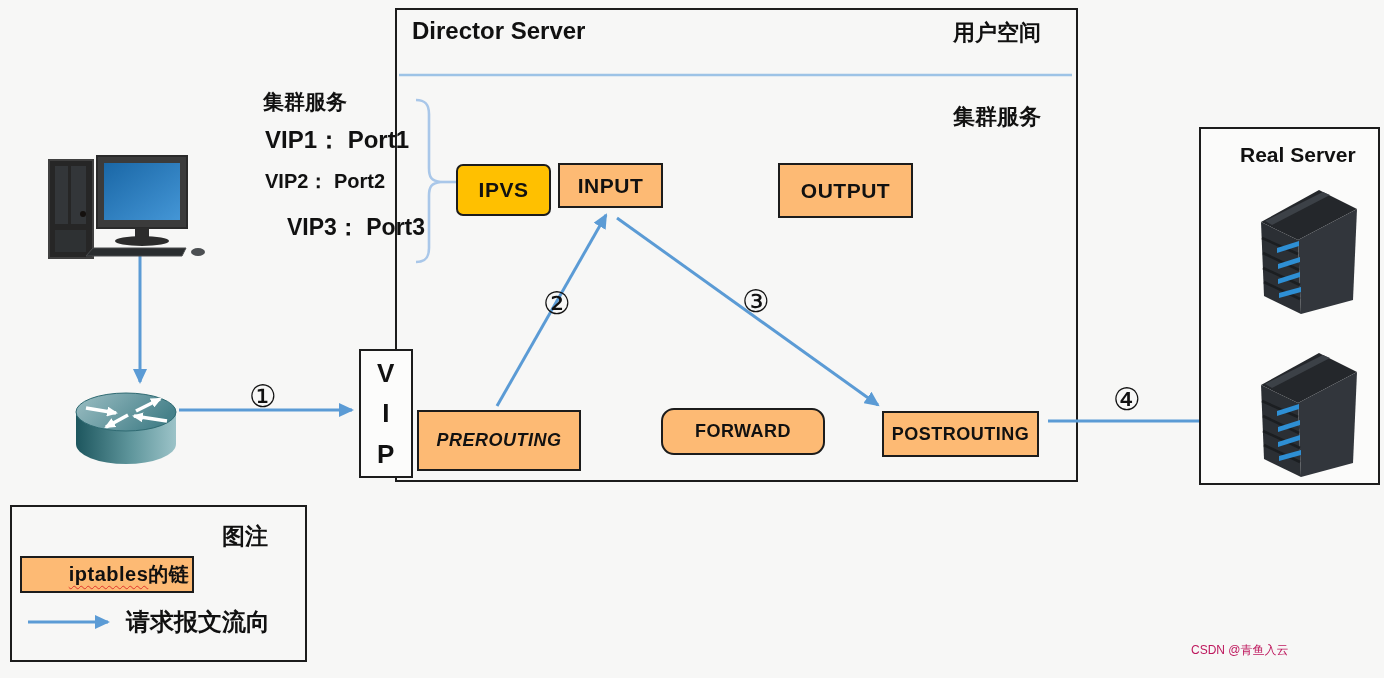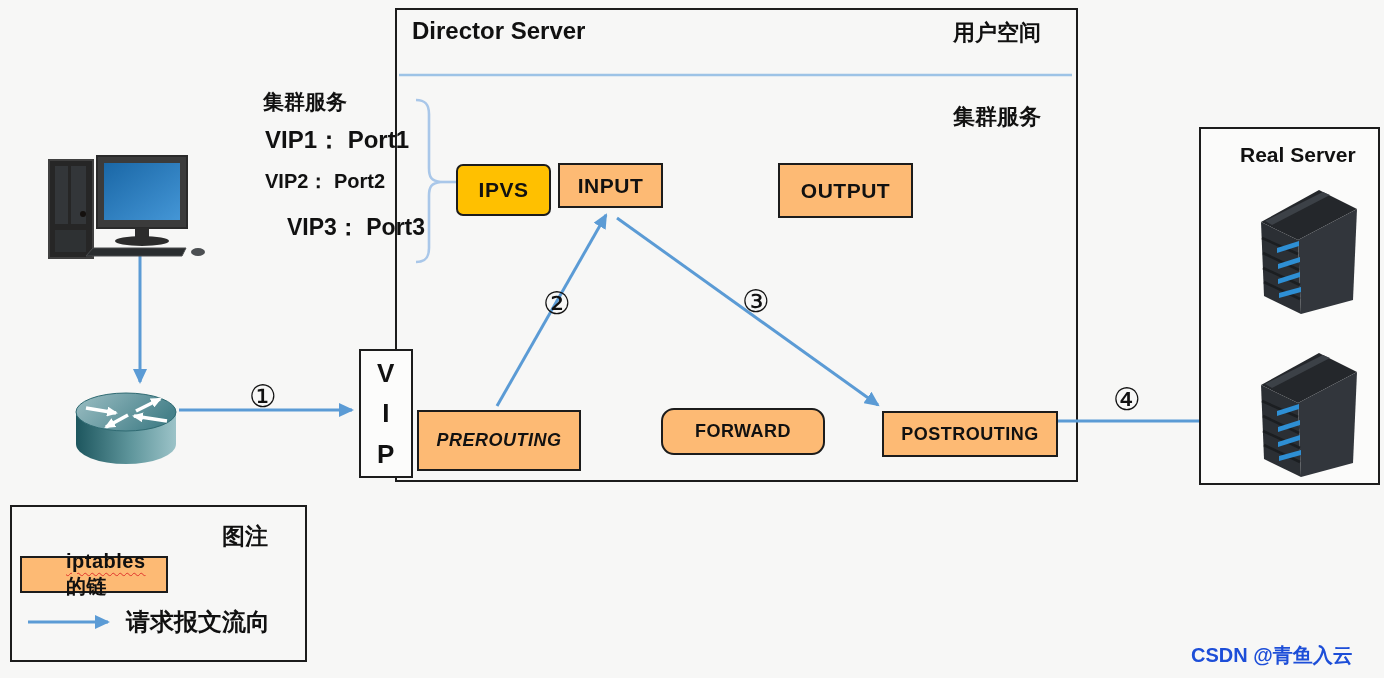--- a/index.html
+++ b/index.html
@@ -18,21 +18,21 @@
   .chain{background:#fdba74;}
   .ipvs{background:#ffc000;}
   .frame{position:absolute;border:2px solid #1c1c1c;box-sizing:border-box;background:transparent;}
   .label{position:absolute;font-weight:bold;white-space:nowrap;}
   .circnum{
     position:absolute;font-family:"DejaVu Sans",sans-serif;font-size:31px;
     color:#111;transform:translate(-50%,-50%);line-height:1;
   }
   .viptext{display:flex;flex-direction:column;align-items:center;justify-content:center;
     font-weight:bold;font-size:26px;line-height:1.55;}
-  .wm{position:absolute;color:#1d4ed8;font-size:20px;font-weight:bold;}
+  .wm{position:absolute;color:#be185d;font-size:12px;font-weight:normal;}
   .squiggle{text-decoration:underline wavy #e0342b;text-decoration-thickness:1px;text-underline-offset:4px;}
   svg{display:block;}
 </style>
 </head>
 <body>
 
 <svg class="abs" style="left:0;top:0;z-index:1;" width="1384" height="678" viewBox="0 0 1384 678">
   <defs>
     <marker id="ah" markerUnits="userSpaceOnUse" markerWidth="16" markerHeight="14" refX="13" refY="7" orient="auto">
       <path d="M0,0 L15,7 L0,14 Z" fill="#5B9BD5"></path>
@@ -75,21 +75,21 @@
 </div>
 <div class="box chain" style="left:778px;top:163px;width:135px;height:55px;font-size:21px;z-index:2;">
   <span>OUTPUT</span>
 </div>
 <div class="box chain" style="left:417px;top:410px;width:164px;height:61px;font-size:18px;z-index:2;font-style:italic;">
   <span>PREROUTING</span>
 </div>
 <div class="box chain" style="left:661px;top:408px;width:164px;height:47px;font-size:18px;z-index:2;border-radius:13px;">
   <span>FORWARD</span>
 </div>
-<div class="box chain" style="left:882px;top:411px;width:176px;height:46px;font-size:18px;z-index:2;">
+<div class="box chain" style="left:882px;top:411px;width:157px;height:46px;font-size:18px;z-index:2;">
   <span>POSTROUTING</span>
 </div>
 
 <div class="box viptext" style="left:359px;top:349px;width:54px;height:129px;background:#fcfcfb;z-index:3;">
   <span>V</span>
   <span>I</span>
   <span>P</span>
 </div>
 
 <div class="circnum" style="left:263px;top:396px;z-index:2;">①</div>
@@ -156,20 +156,20 @@
   <path d="M6 26 v32 a50 20 0 0 0 100 0 v-32 z" fill="url(#rbody)"></path>
   <ellipse cx="56" cy="26" rx="50" ry="19" fill="url(#rtop)" stroke="#2f6a72" stroke-width="1"></ellipse>
   <line x1="16" y1="22" x2="46" y2="27" stroke="#ffffff" stroke-width="3.6" marker-end="url(#ahw)"></line>
   <line x1="66" y1="25" x2="90" y2="13" stroke="#ffffff" stroke-width="3.6" marker-end="url(#ahw)"></line>
   <line x1="58" y1="29" x2="36" y2="41" stroke="#ffffff" stroke-width="3.6" marker-end="url(#ahw)"></line>
   <line x1="97" y1="35" x2="64" y2="30" stroke="#ffffff" stroke-width="3.6" marker-end="url(#ahw)"></line>
 </svg>
 
 <div class="frame" style="left:10px;top:505px;width:297px;height:157px;z-index:1;"></div>
 <div class="label" style="left:222px;top:521px;font-size:23px;z-index:2;">图注</div>
-<div class="box chain" style="left:20px;top:556px;width:148px;height:37px;font-size:20px;z-index:2;padding-left:44px;">
+<div class="box chain" style="left:20px;top:556px;width:174px;height:37px;font-size:20px;z-index:2;padding-left:44px;">
   <span>
     <span class="squiggle">iptables</span><span>的链</span>
   </span>
 </div>
 <div class="label" style="left:126px;top:606px;font-size:24px;z-index:2;font-family:Liberation Serif, serif;">请求报文流向</div>
 
 <div class="wm" style="left:1191px;top:642px;z-index:2;">CSDN @青鱼入云</div>
 
 </body></html>

